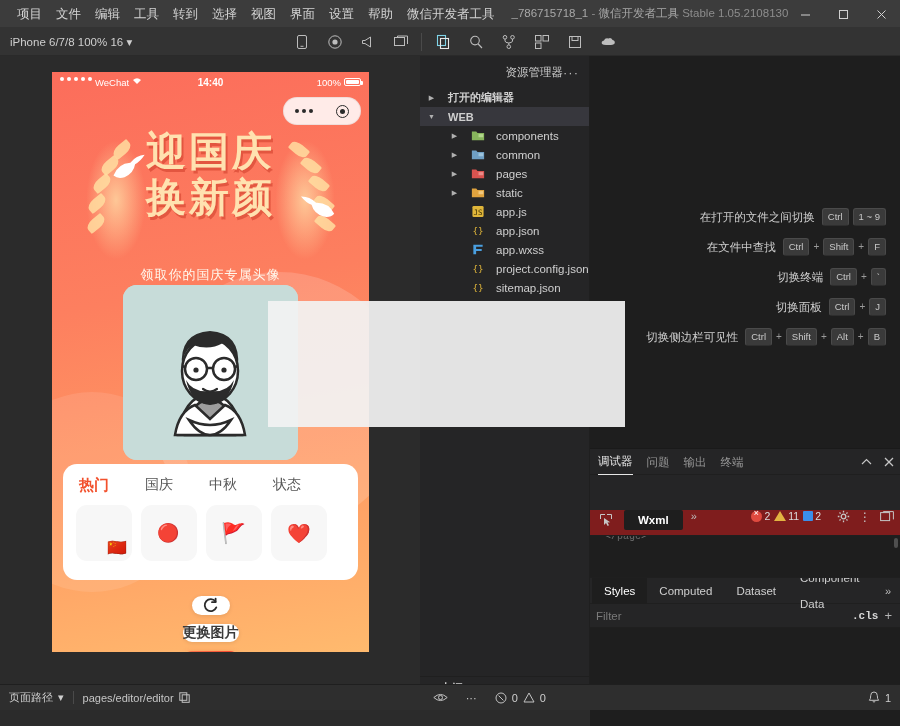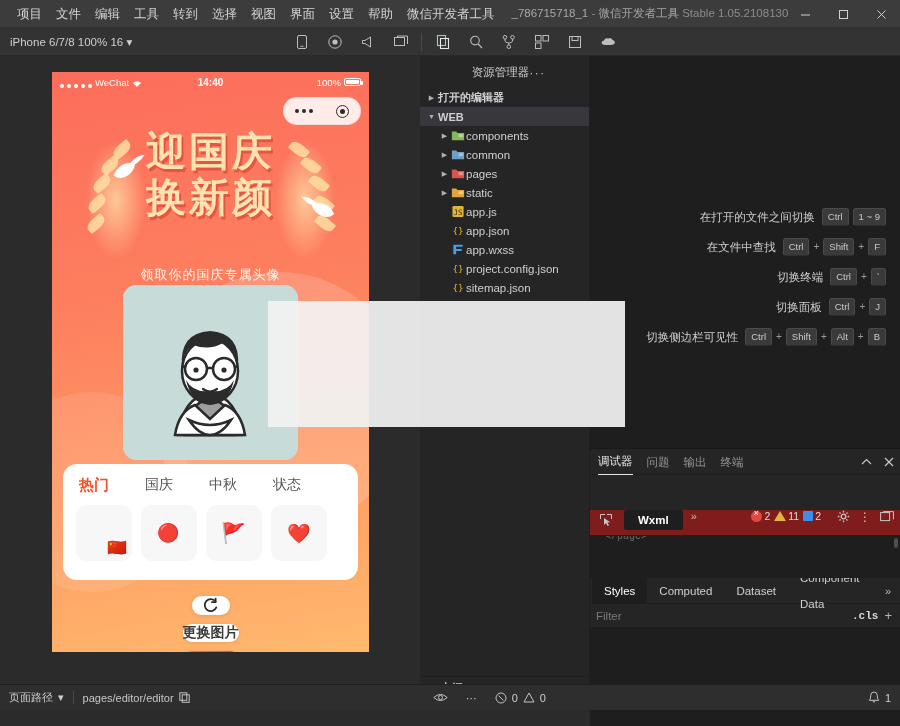--- a/index.html
+++ b/index.html
@@ -61,21 +61,21 @@
     background:rgba(255,255,255,.16); border-radius:50%;
   }
   .deco-blob2 {
     position:absolute; left:-60px; bottom:60px; width:200px; height:200px;
     background:rgba(255,255,255,.10); border-radius:50%;
   }
   .status-bar {
     position:absolute; left:0; top:0; width:100%; height:20px;
     display:flex; align-items:center; color:#fff; font-size:9.5px; padding:0 8px;
   }
-  .sb-left { display:flex; align-items:flex-end; gap:3px; }
+  .sb-left { display:flex; align-items:flex-start; gap:3px; }
   .dot { width:4px; height:4px; border-radius:50%; background:#fff; display:inline-block; }
   .sb-center { position:absolute; left:0; right:0; text-align:center; font-size:10px; font-weight:bold; }
   .sb-right { margin-left:auto; display:flex; align-items:center; gap:3px; z-index:2; }
   .batt { width:17px; height:8px; border:1px solid #fff; border-radius:2px; position:relative; }
   .batt:after { content:""; position:absolute; right:-3px; top:2px; width:2px; height:4px; background:#fff; border-radius:0 1px 1px 0; }
   .batt i { position:absolute; left:1px; top:1px; bottom:1px; right:1px; background:#fff; border-radius:1px; display:block; }
 
   .capsule {
     position:absolute; right:8px; top:25px; width:78px; height:28px;
     background:rgba(255,255,255,.86); border-radius:14px;
@@ -164,27 +164,27 @@
     color:#fff; font-size:14px; font-weight:bold;
     box-shadow:0 2px 6px rgba(220,60,40,.35);
   }
 
   
   .explorer {
     position:absolute; left:420px; top:56px; width:170px; height:644px;
     background:#252526; border-right:1px solid #1f1f1f;
   }
   .exp-head {
-    height:32px; display:flex; align-items:center; justify-content:center;
+    height:32px; display:flex; align-items:center; justify-content:flex-end;
     padding:0 10px 0 18px; color:#cfcfcf; font-size:11.5px;
   }
   .exp-more { color:#bdbdbd; font-size:13px; letter-spacing:1px; }
   .exp-row {
     height:19px; display:flex; align-items:center; color:#cfcfcf;
-    font-size:11.5px; padding-left:6px; gap:1px; white-space:nowrap;
+    font-size:11.5px; padding-left:6px; gap:11px; white-space:nowrap;
   }
   .exp-row.sect { font-weight:bold; font-size:11px; }
   .exp-row.sel { background:#37373d; }
   .arrow { width:11px; display:flex; align-items:center; justify-content:center; color:#b0b0b0; font-size:7px; }
   .fi { width:14px; height:13px; display:inline-block; flex:none; }
   .exp-row .indent { width:12px; flex:none; }
   .outline {
     position:absolute; left:0; bottom:0; width:100%; height:24px;
     border-top:1px solid #1f1f1f; display:flex; align-items:center;
     padding-left:6px; gap:3px; color:#cfcfcf; font-size:11.5px; font-weight:bold;

